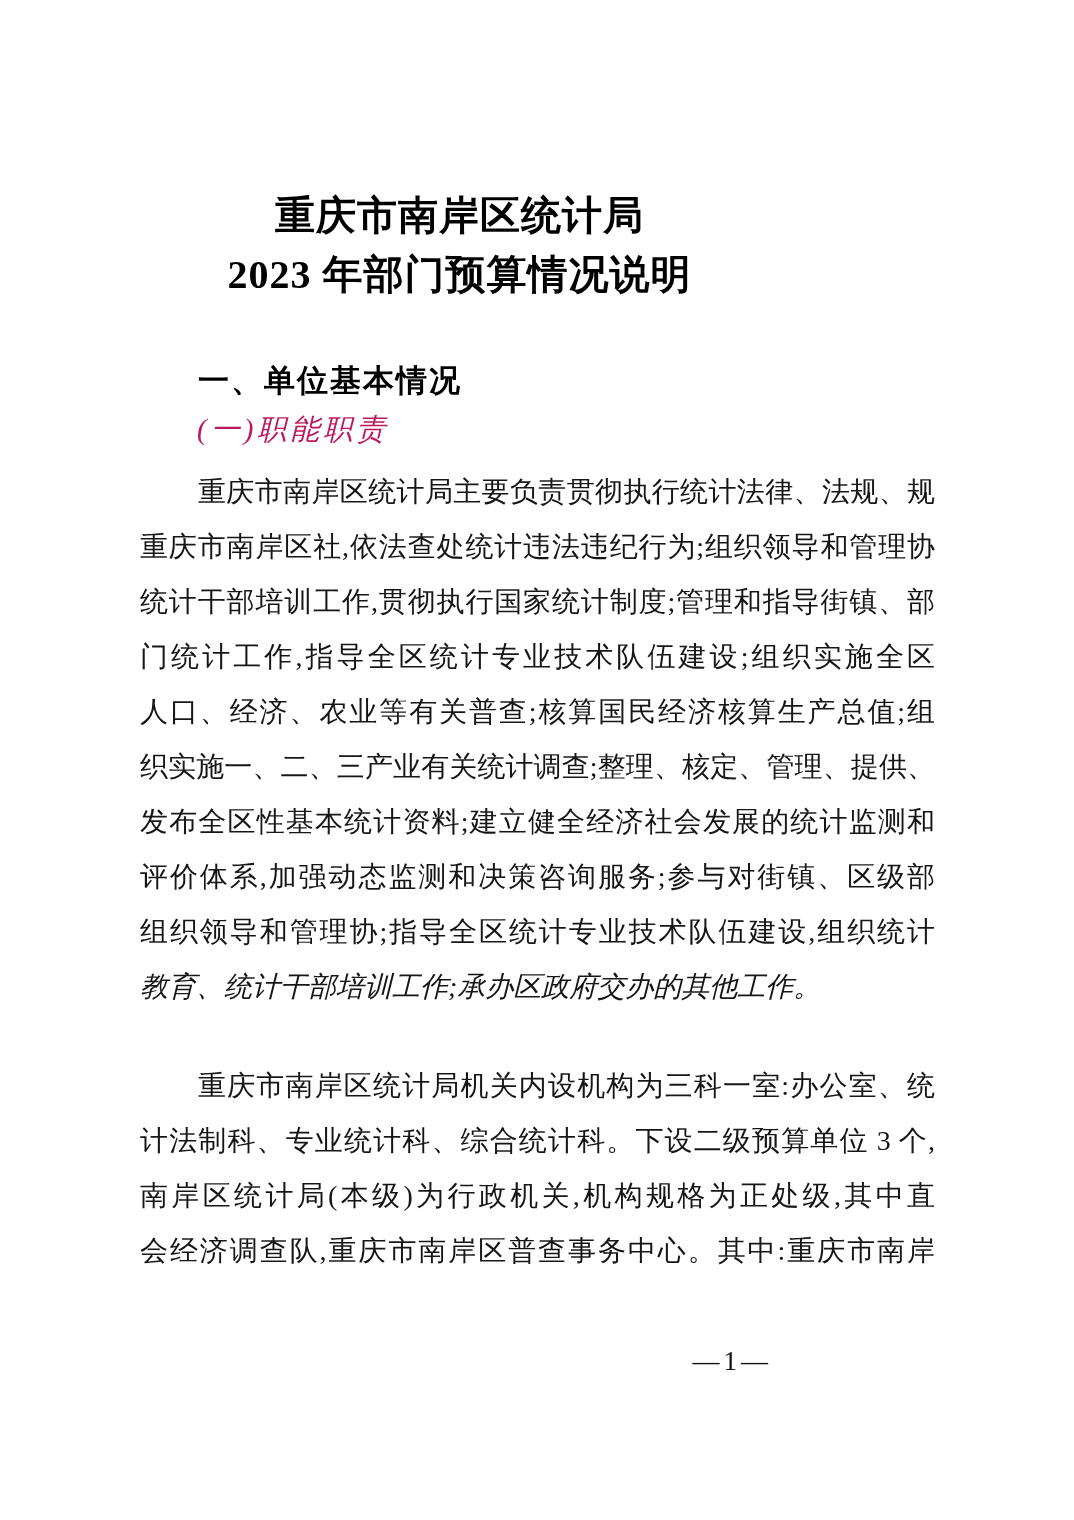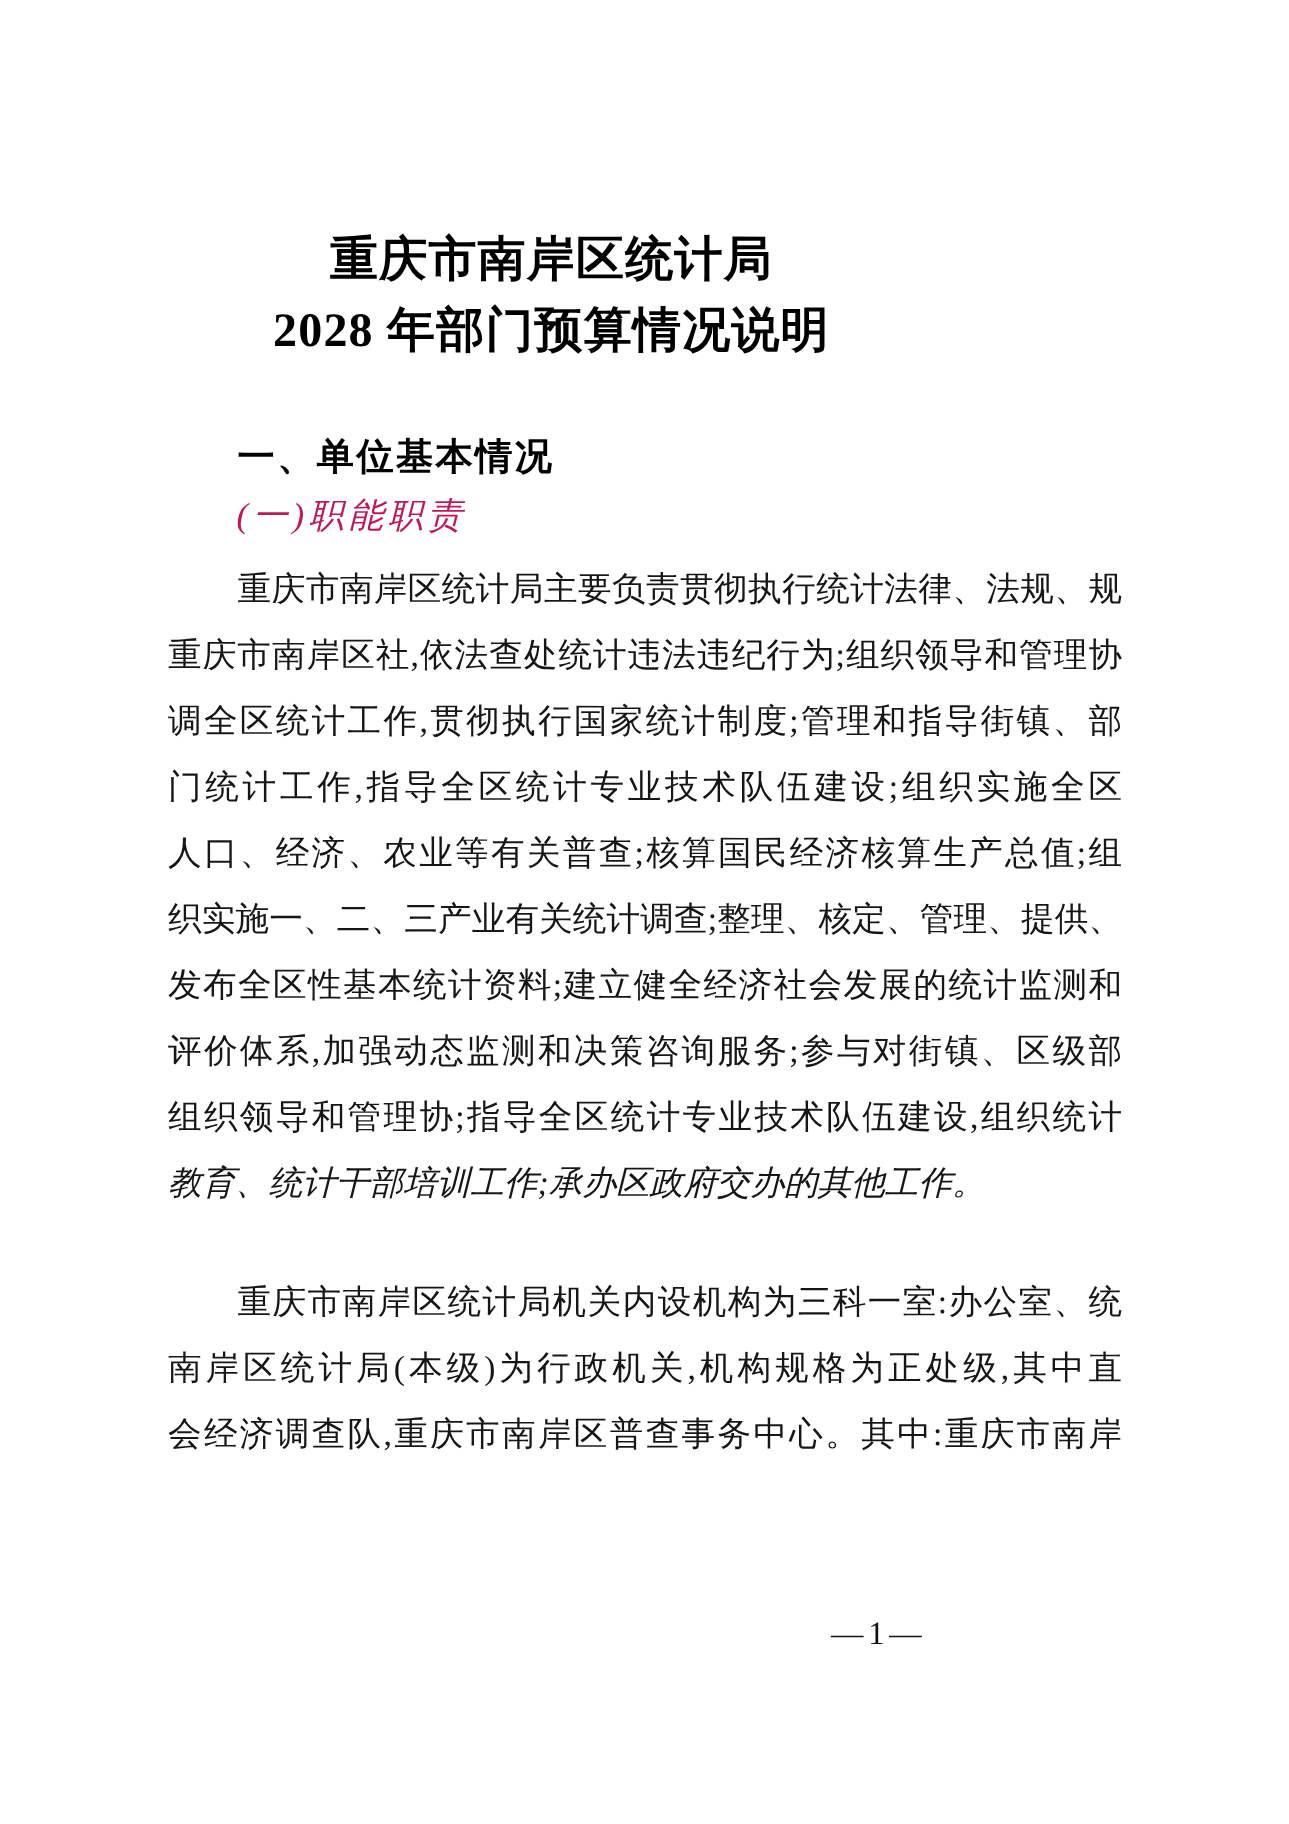--- a/index.html
+++ b/index.html
@@ -82,42 +82,43 @@
     letter-spacing: 4px;
   }
 </style>
 </head>
 <body>
 
 <div class="page">
 
   <div class="doc-title">
     <div>重庆市南岸区统计局</div>
-    <div>2028 年部门预算情况说明</div>
+    <div>2023 年部门预算情况说明</div>
   </div>
 
   <div class="section-heading">一、单位基本情况</div>
 
   <div class="subsection-heading subsection-1">(一)职能职责</div>
 
   <div class="para para-1">
     <span class="line first">重庆市南岸区统计局主要负责贯彻执行统计法律、法规、规</span>
     <span class="line">重庆市南岸区社,依法查处统计违法违纪行为;组织领导和管理协</span>
-    <span class="line">调全区统计工作,贯彻执行国家统计制度;管理和指导街镇、部</span>
+    <span class="line">统计干部培训工作,贯彻执行国家统计制度;管理和指导街镇、部</span>
     <span class="line">门统计工作,指导全区统计专业技术队伍建设;组织实施全区</span>
     <span class="line">人口、经济、农业等有关普查;核算国民经济核算生产总值;组</span>
     <span class="line">织实施一、二、三产业有关统计调查;整理、核定、管理、提供、</span>
     <span class="line">发布全区性基本统计资料;建立健全经济社会发展的统计监测和</span>
     <span class="line">评价体系,加强动态监测和决策咨询服务;参与对街镇、区级部</span>
     <span class="line">组织领导和管理协;指导全区统计专业技术队伍建设,组织统计</span>
     <span class="line no-stretch">教育、统计干部培训工作;承办区政府交办的其他工作。</span>
   </div>
 
 
   <div class="para para-2">
     <span class="line first">重庆市南岸区统计局机关内设机构为三科一室:办公室、统</span>
+    <span class="line">计法制科、专业统计科、综合统计科。下设二级预算单位 3 个,</span>
     <span class="line">南岸区统计局(本级)为行政机关,机构规格为正处级,其中直</span>
     <span class="line">会经济调查队,重庆市南岸区普查事务中心。其中:重庆市南岸</span>
   </div>
 
   <div class="page-number">—1—</div>
 
 </div>
 
 </body></html>

